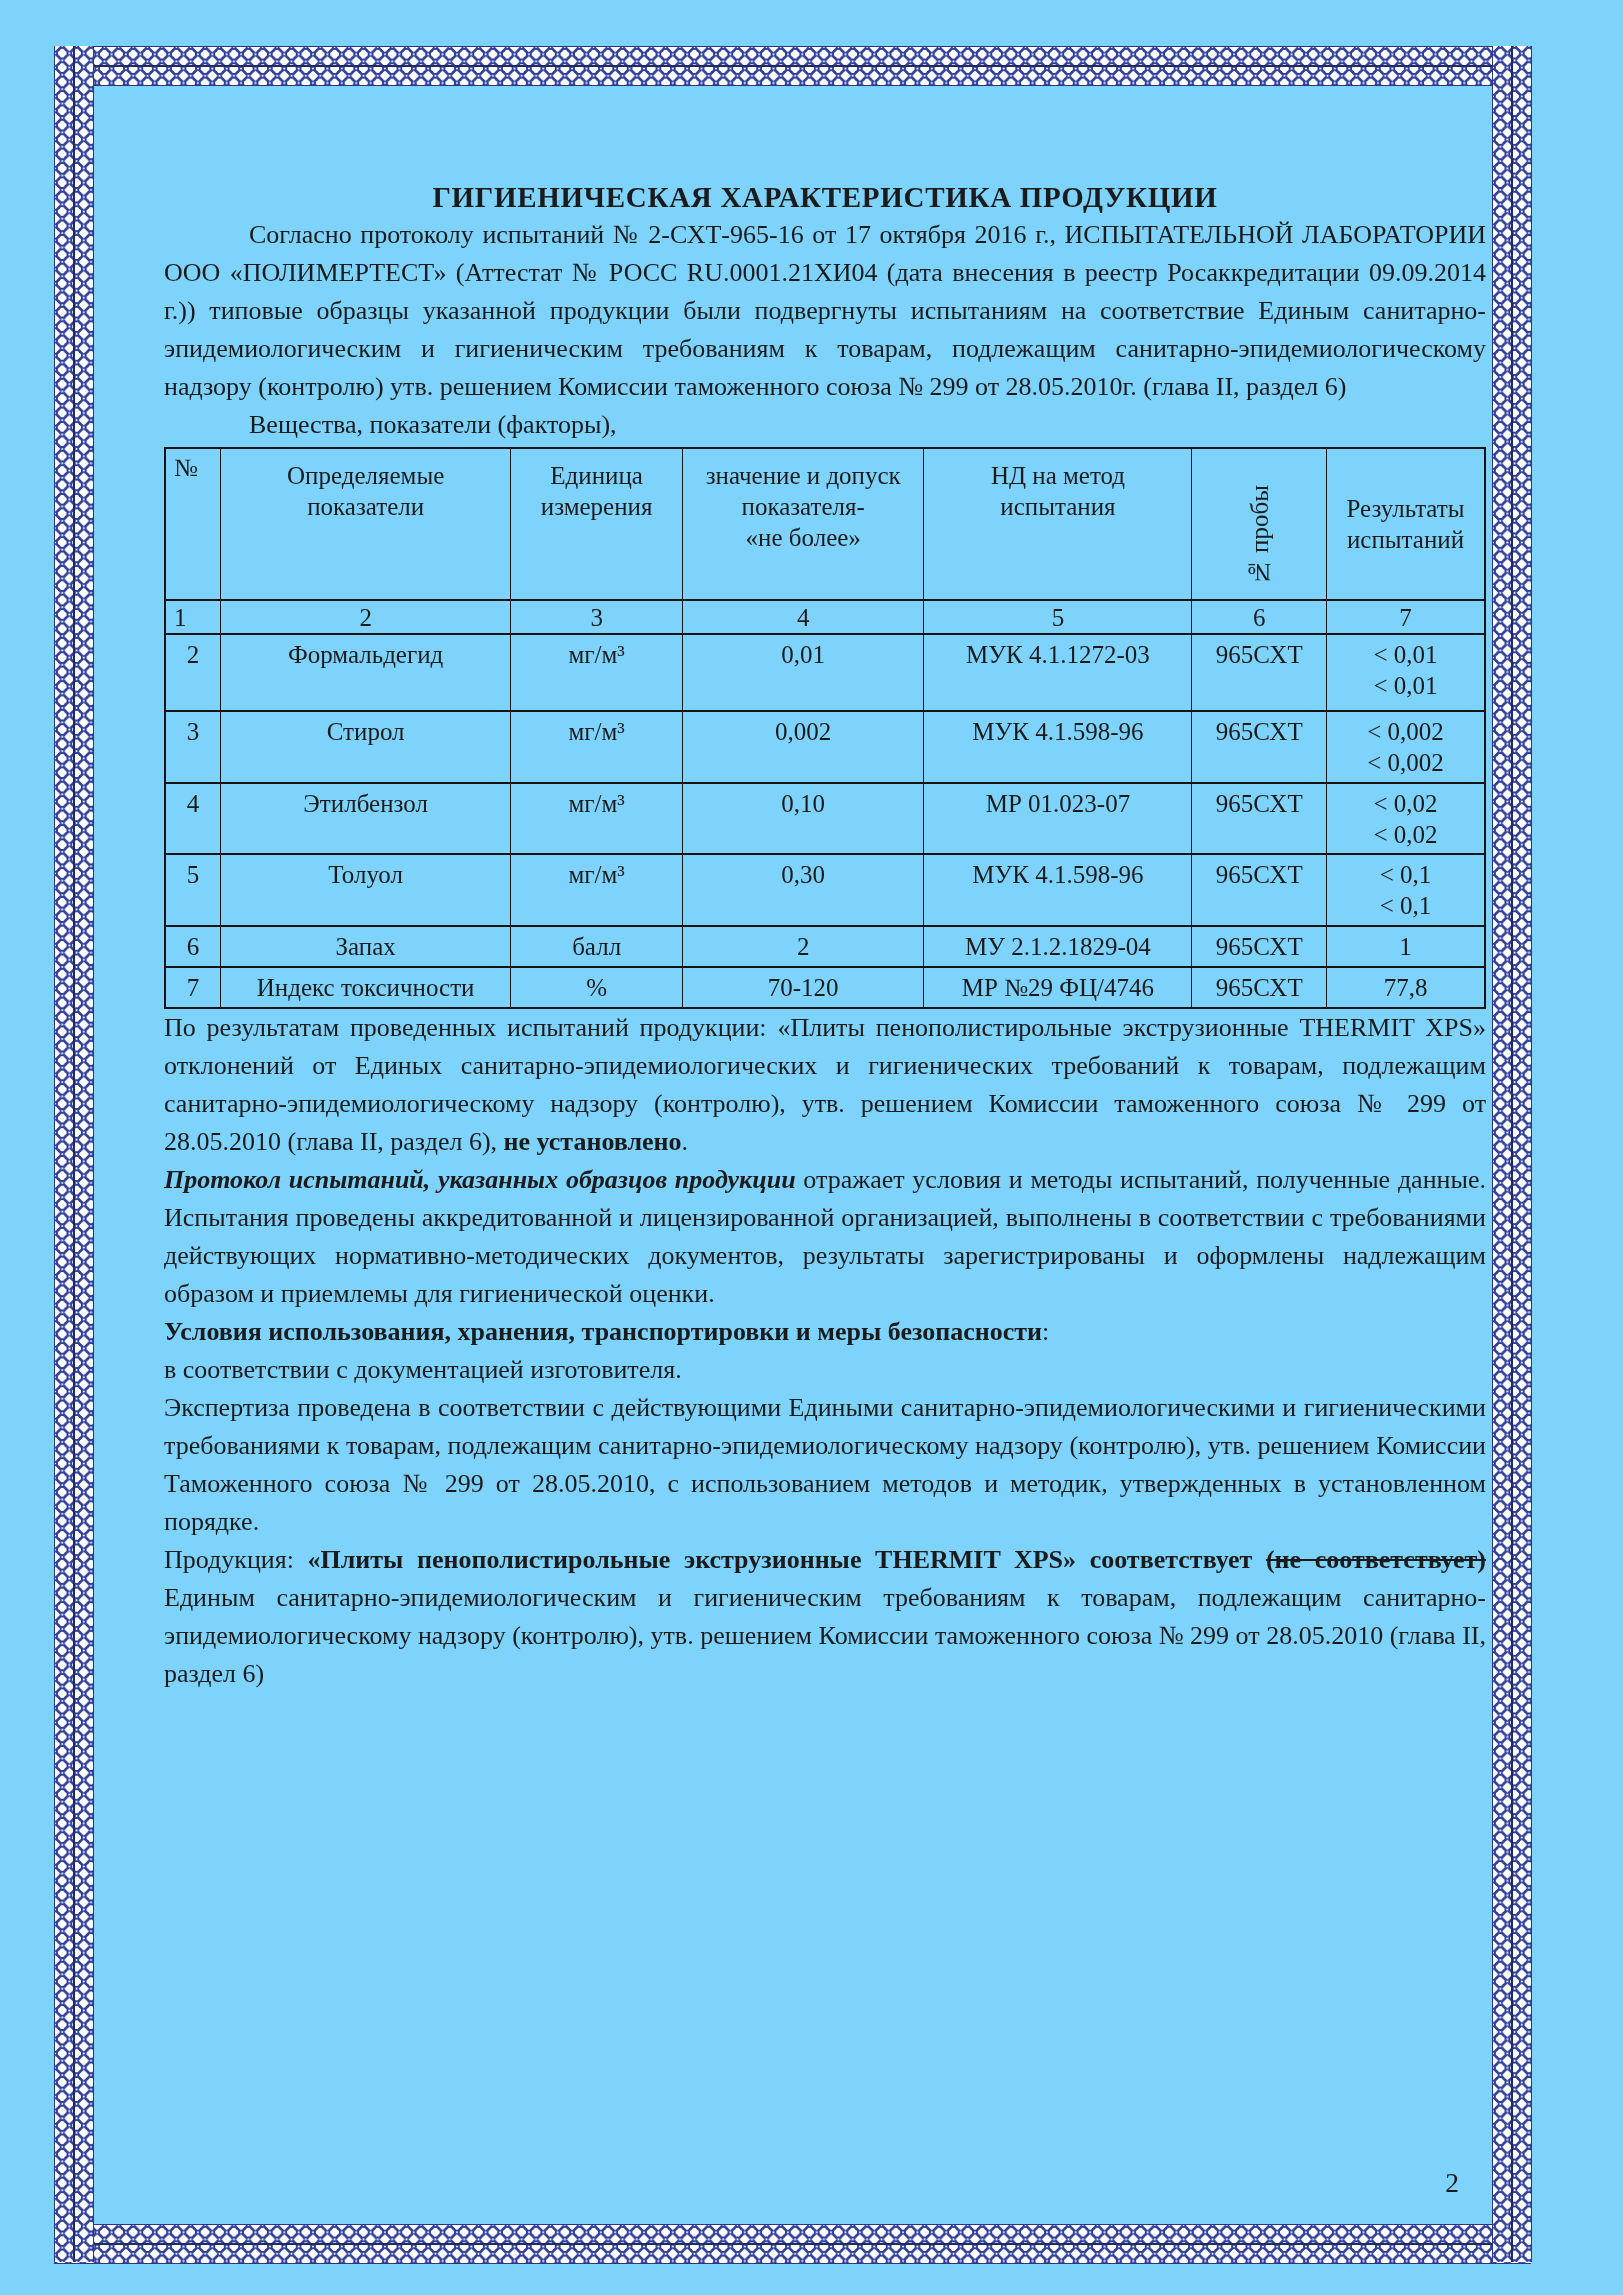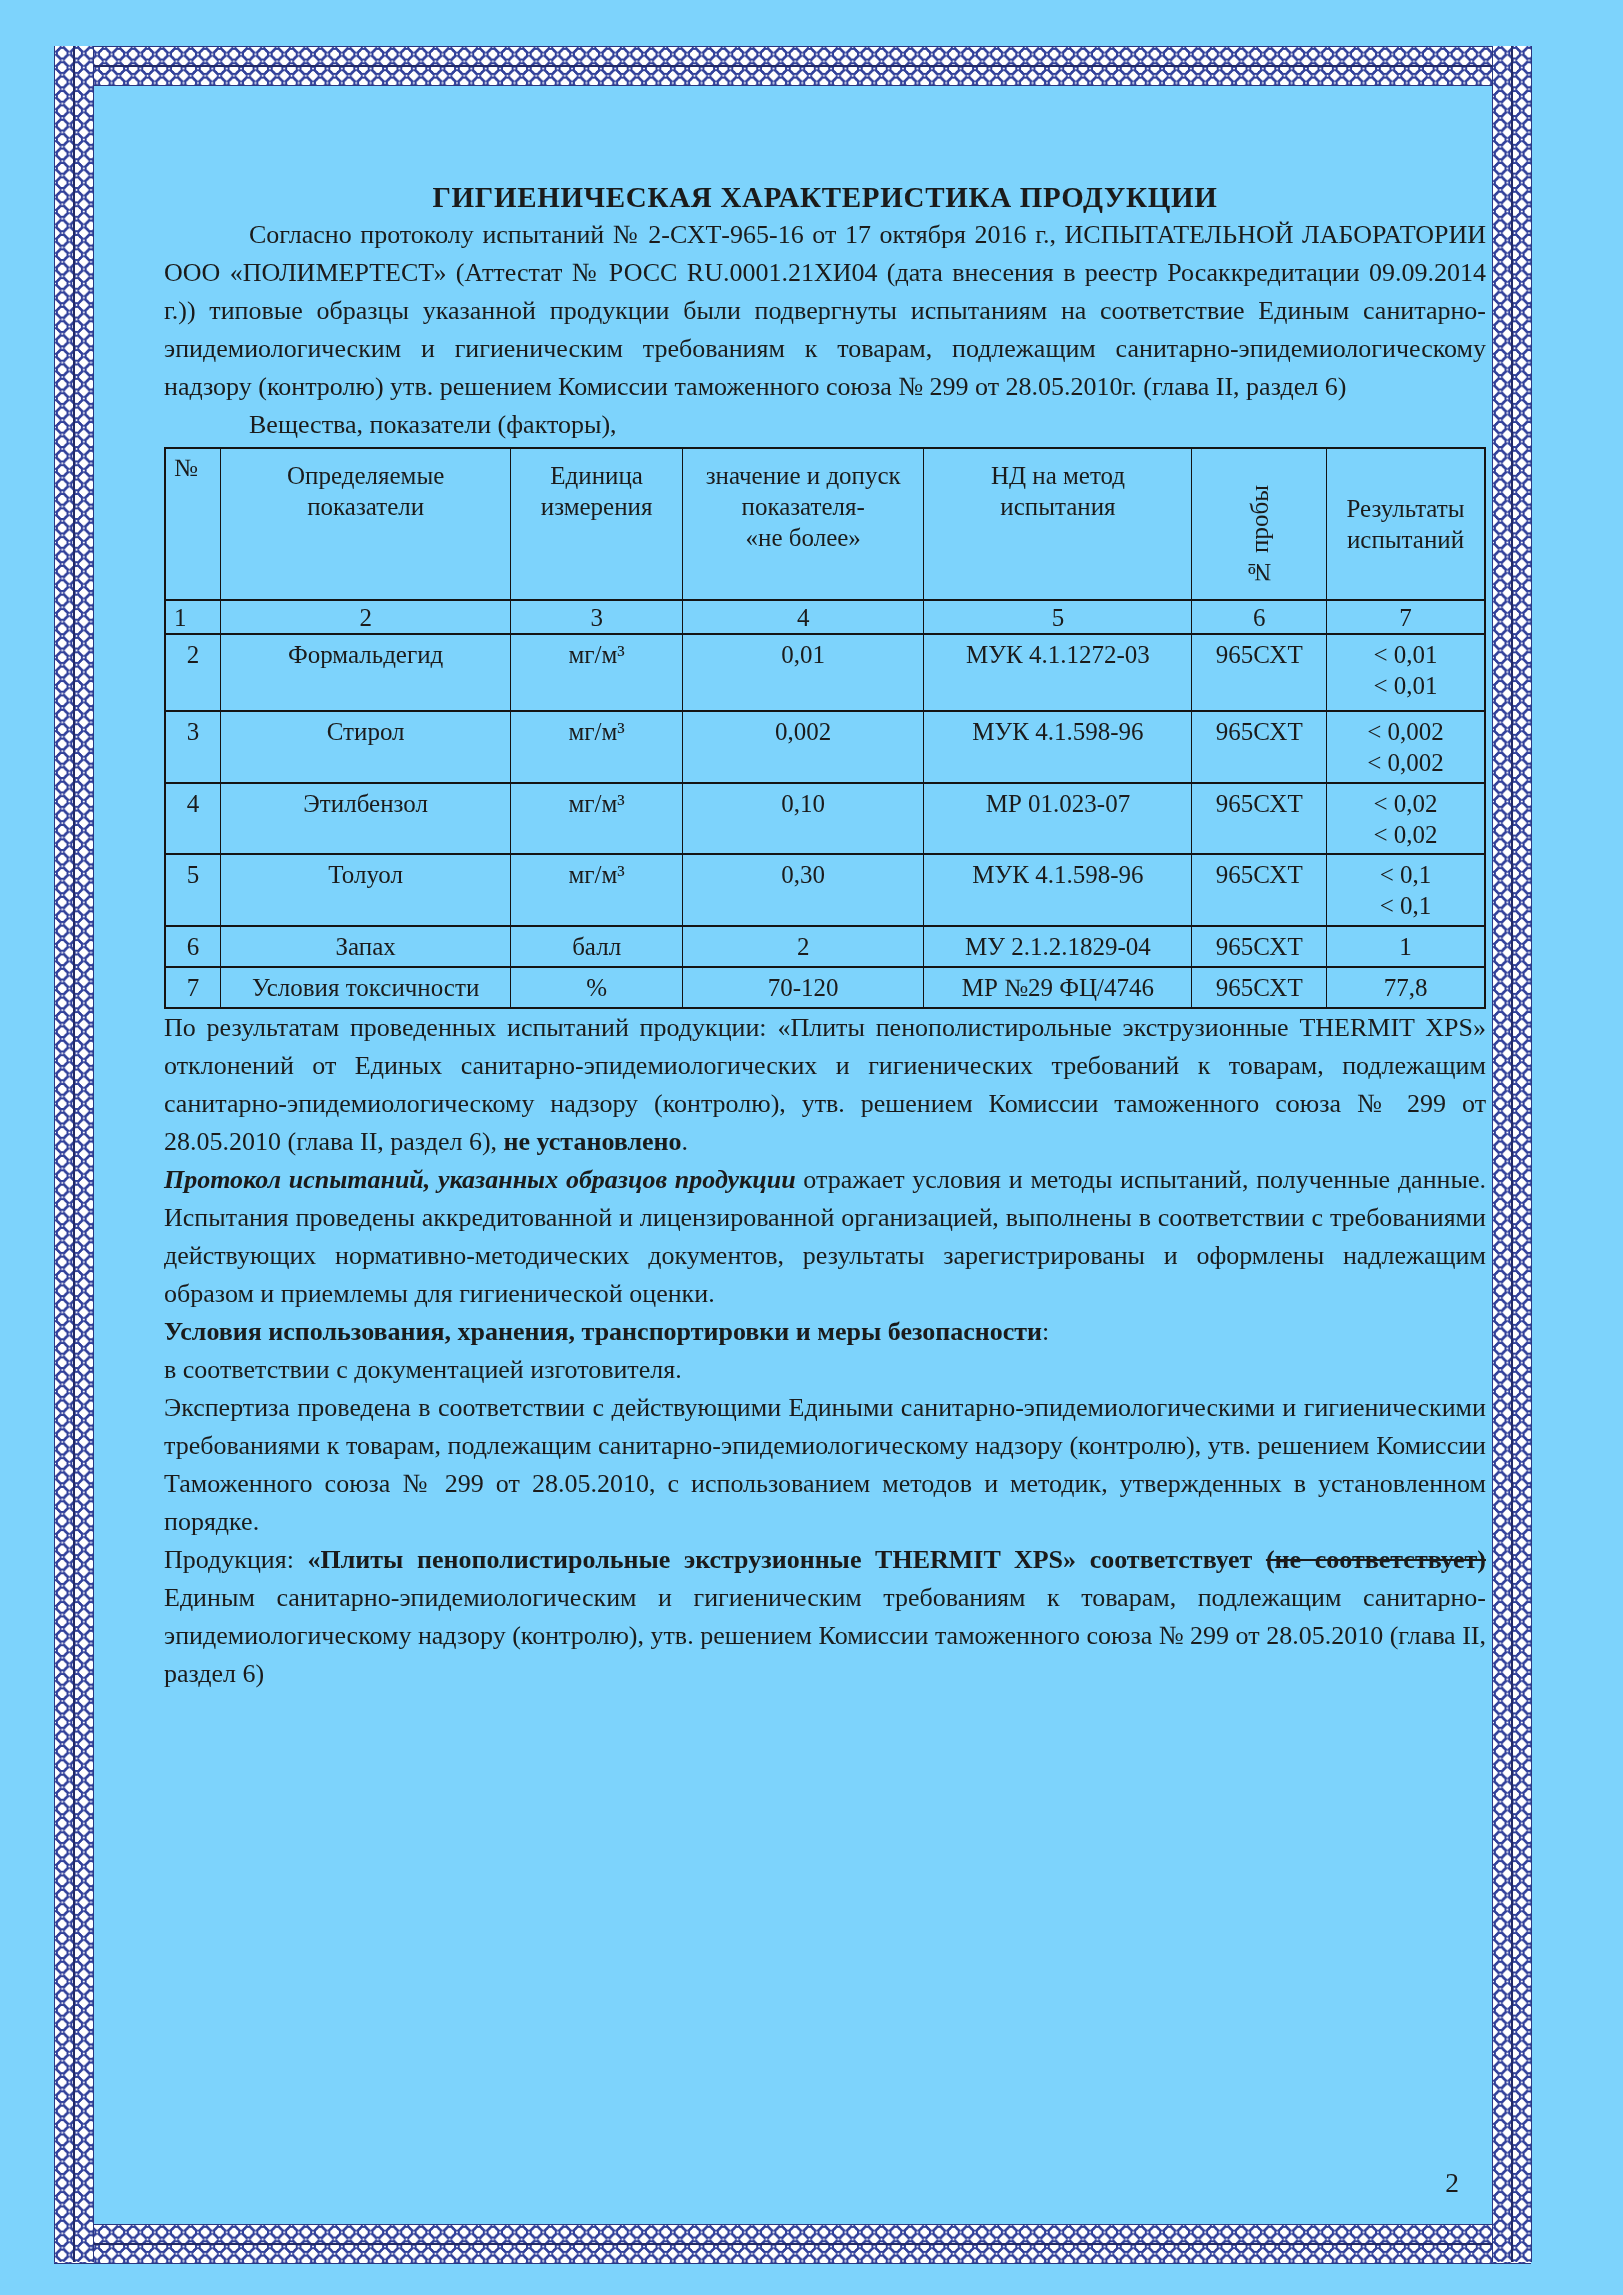--- a/index.html
+++ b/index.html
@@ -235,21 +235,21 @@
             <td class="cell-num">6</td>
             <td class="cell-indicator">Запах</td>
             <td class="cell-unit">балл</td>
             <td class="cell-value">2</td>
             <td class="cell-method">МУ 2.1.2.1829-04</td>
             <td class="cell-sample">965СХТ</td>
             <td class="cell-results">1</td>
           </tr>
           <tr style="height: 29px;">
             <td class="cell-num">7</td>
-            <td class="cell-indicator">Условия токсичности</td>
+            <td class="cell-indicator">Индекс токсичности</td>
             <td class="cell-unit">%</td>
             <td class="cell-value">70-120</td>
             <td class="cell-method">МР №29 ФЦ/4746</td>
             <td class="cell-sample">965СХТ</td>
             <td class="cell-results">77,8</td>
           </tr>
         </tbody>
     </table>
 
     <p class="para p-results"><span class="run normal">По результатам проведенных испытаний продукции: «Плиты пенополистирольные экструзионные THERMIT XPS» отклонений от Единых санитарно-эпидемиологических и гигиенических требований к товарам, подлежащим санитарно-эпидемиологическому надзору (контролю), утв. решением Комиссии таможенного союза № 299 от 28.05.2010 (глава II, раздел 6), </span><span class="run bold">не установлено</span><span class="run normal">.</span></p>

